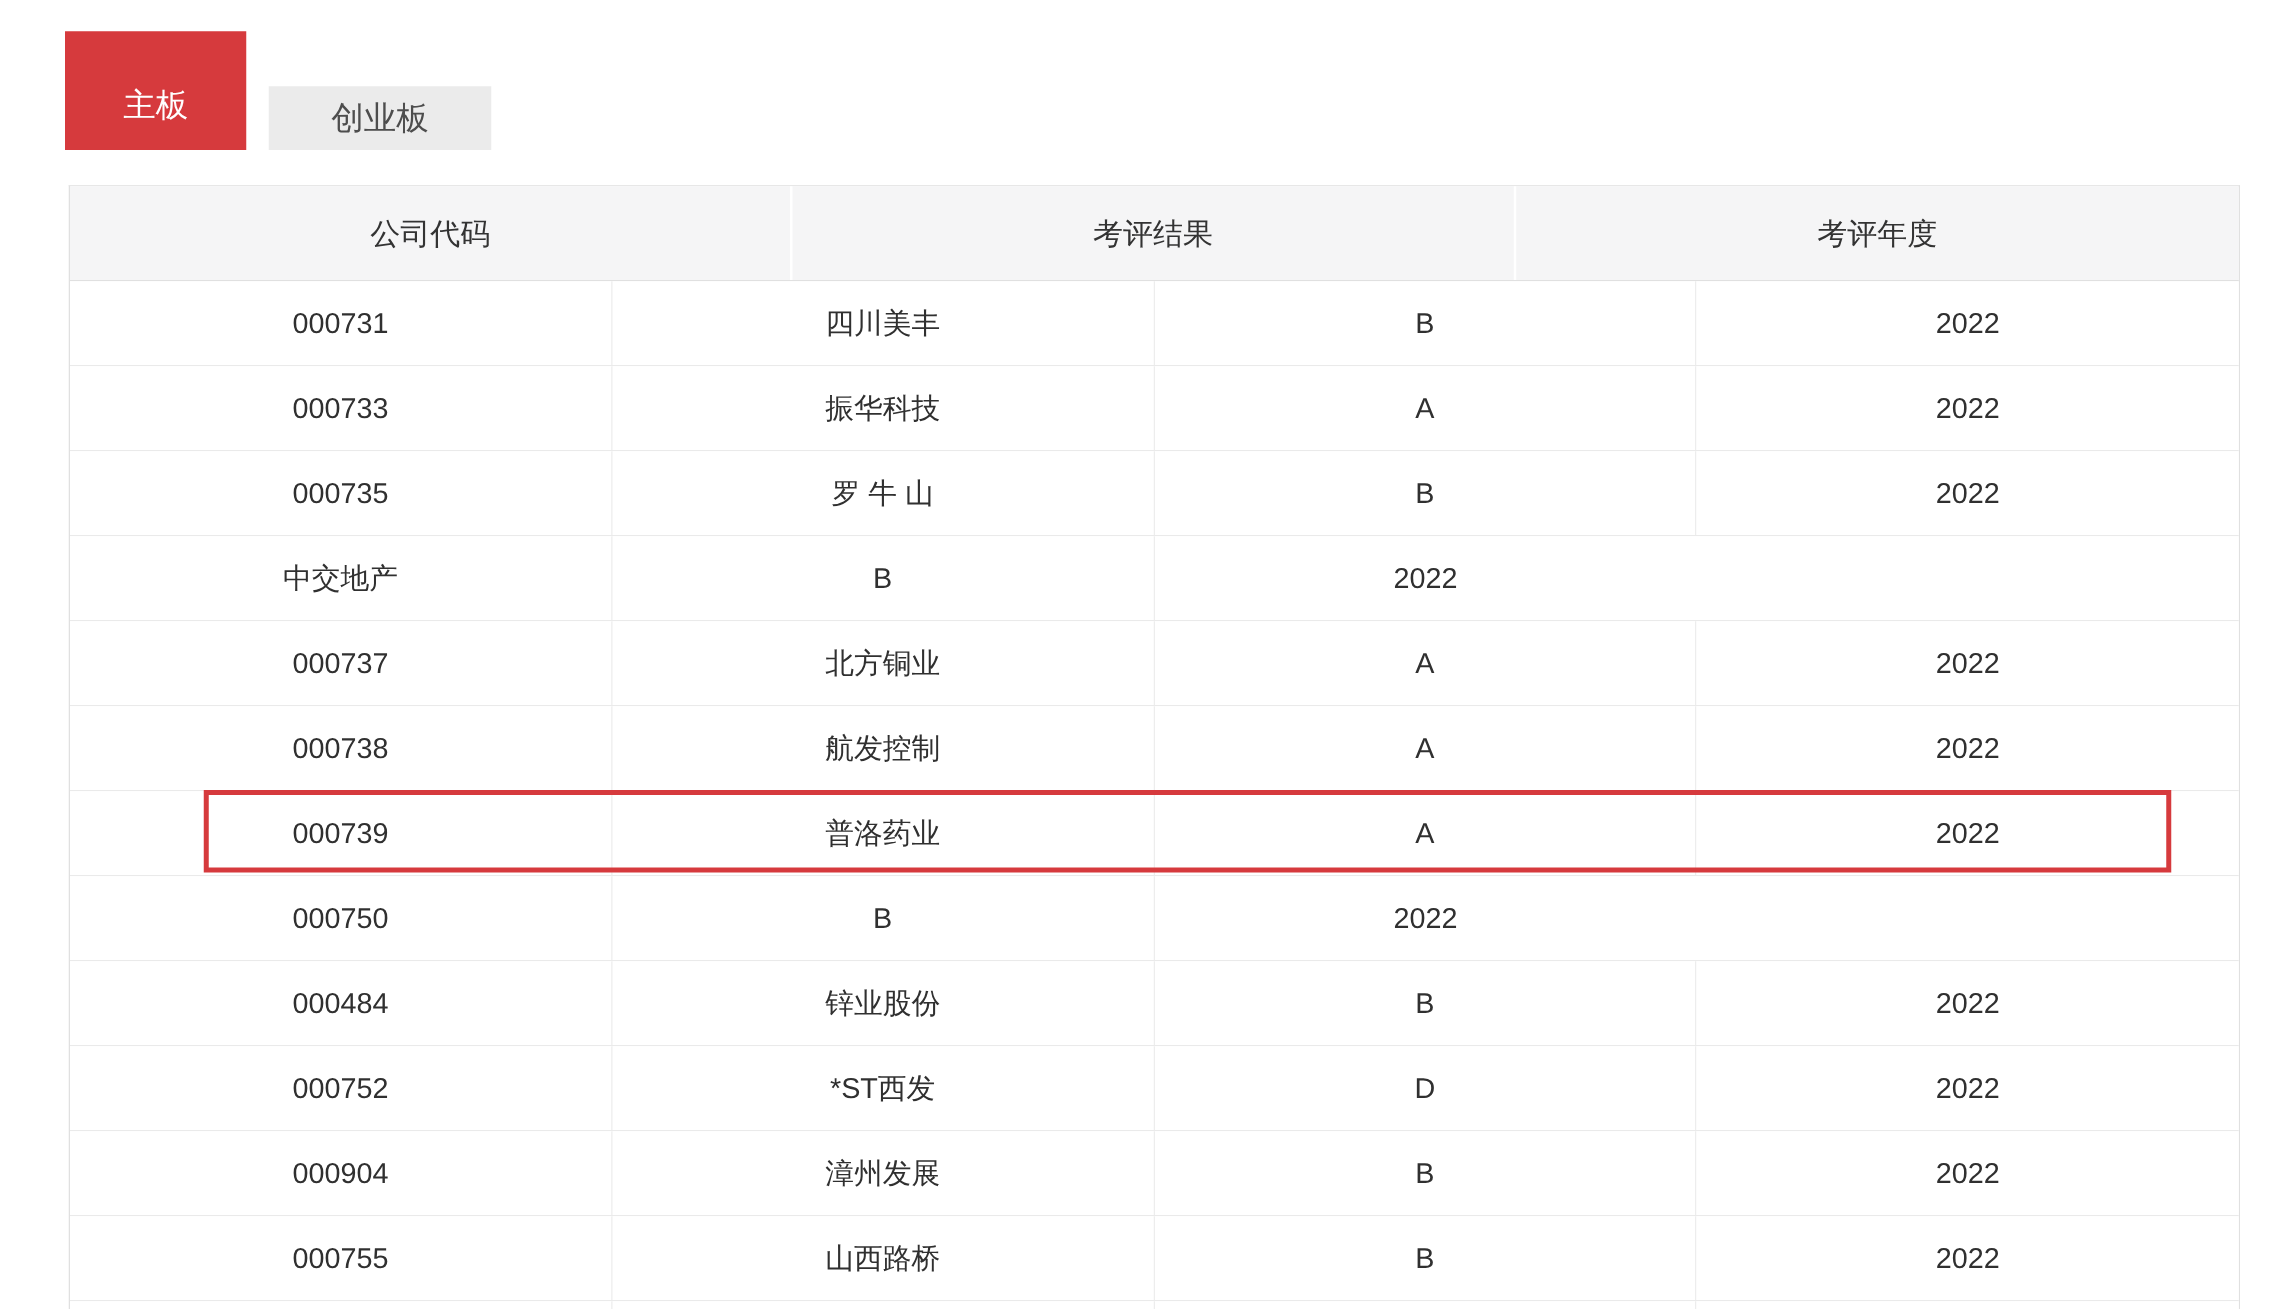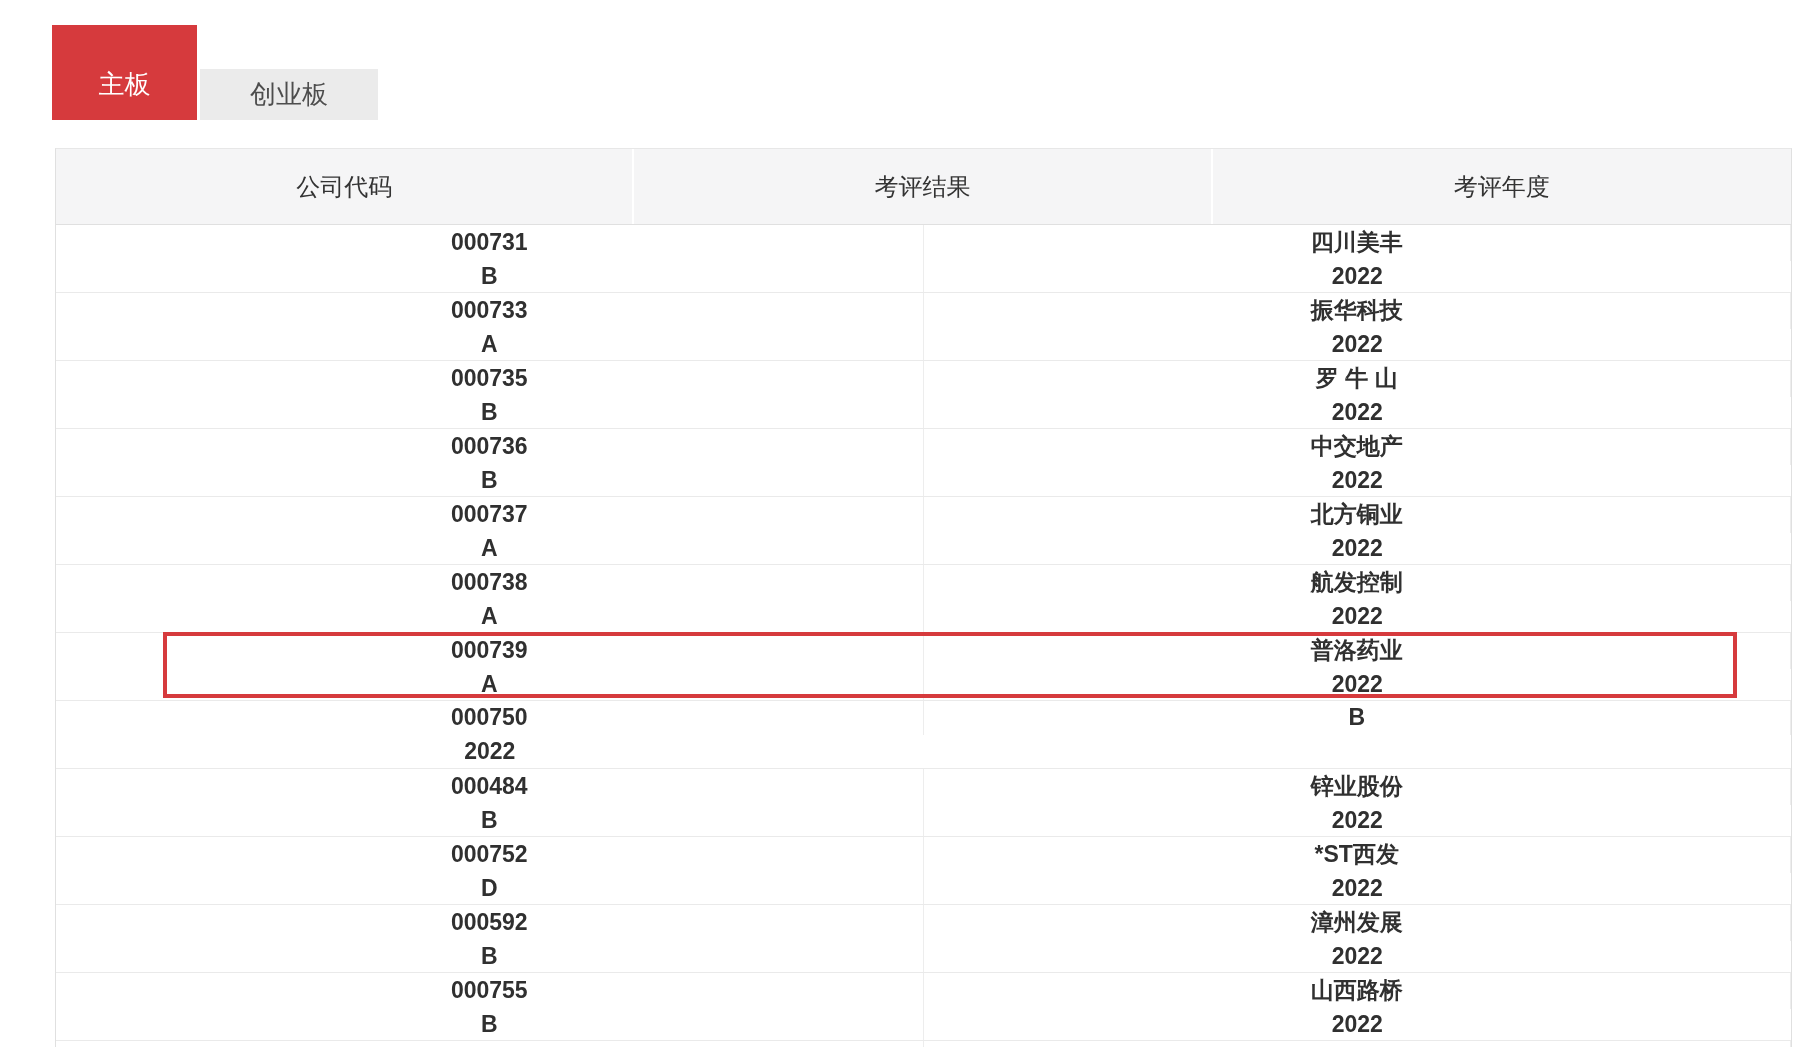--- a/index.html
+++ b/index.html
@@ -10,21 +10,21 @@
     font-family: "Liberation Sans", "DejaVu Sans", sans-serif;
   }
 
   
   .tabs {
     position: absolute;
     left: 52px; top: 25px;
     height: 95px;
     display: flex;
     align-items: flex-end;
-    gap: 3px;
+    gap: 18px;
   }
   .tab {
     display: flex;
     justify-content: center;
     align-items: center;
     font-size: 26px;
     cursor: pointer;
     user-select: none;
   }
   .tab.active {
@@ -61,25 +61,24 @@
     align-items: center;
     justify-content: center;
     font-size: 24px;
     color: #333333;
     border-right: 2px solid #ffffff;
   }
   .th:last-child { border-right: none; }
 
   .trow {
     display: grid;
-    grid-template-columns: repeat(2, 1fr);
+    grid-template-columns: repeat(4, 1fr);
     height: 68px;
     background: #ffffff;
     border-bottom: 1px solid #eaeaea;
-    font-weight: bold;
   }
   .td {
     display: flex;
     align-items: center;
     justify-content: center;
     font-size: 23px;
     color: #303030;
     border-right: 1px solid #ededed;
   }
   .td:last-child { border-right: none; }
@@ -121,21 +120,20 @@
     <div class="td">A</div>
     <div class="td">2022</div>
   </div>
       <div class="trow">
     <div class="td">000735</div>
     <div class="td">罗 牛 山</div>
     <div class="td">B</div>
     <div class="td">2022</div>
   </div>
       <div class="trow">
-    <div class="td">000736</div>
     <div class="td">中交地产</div>
     <div class="td">B</div>
     <div class="td">2022</div>
   </div>
       <div class="trow">
     <div class="td">000737</div>
     <div class="td">北方铜业</div>
     <div class="td">A</div>
     <div class="td">2022</div>
   </div>
@@ -162,21 +160,21 @@
     <div class="td">B</div>
     <div class="td">2022</div>
   </div>
       <div class="trow">
     <div class="td">000752</div>
     <div class="td">*ST西发</div>
     <div class="td">D</div>
     <div class="td">2022</div>
   </div>
       <div class="trow">
-    <div class="td">000592</div>
+    <div class="td">000904</div>
     <div class="td">漳州发展</div>
     <div class="td">B</div>
     <div class="td">2022</div>
   </div>
       <div class="trow">
     <div class="td">000755</div>
     <div class="td">山西路桥</div>
     <div class="td">B</div>
     <div class="td">2022</div>
   </div>

